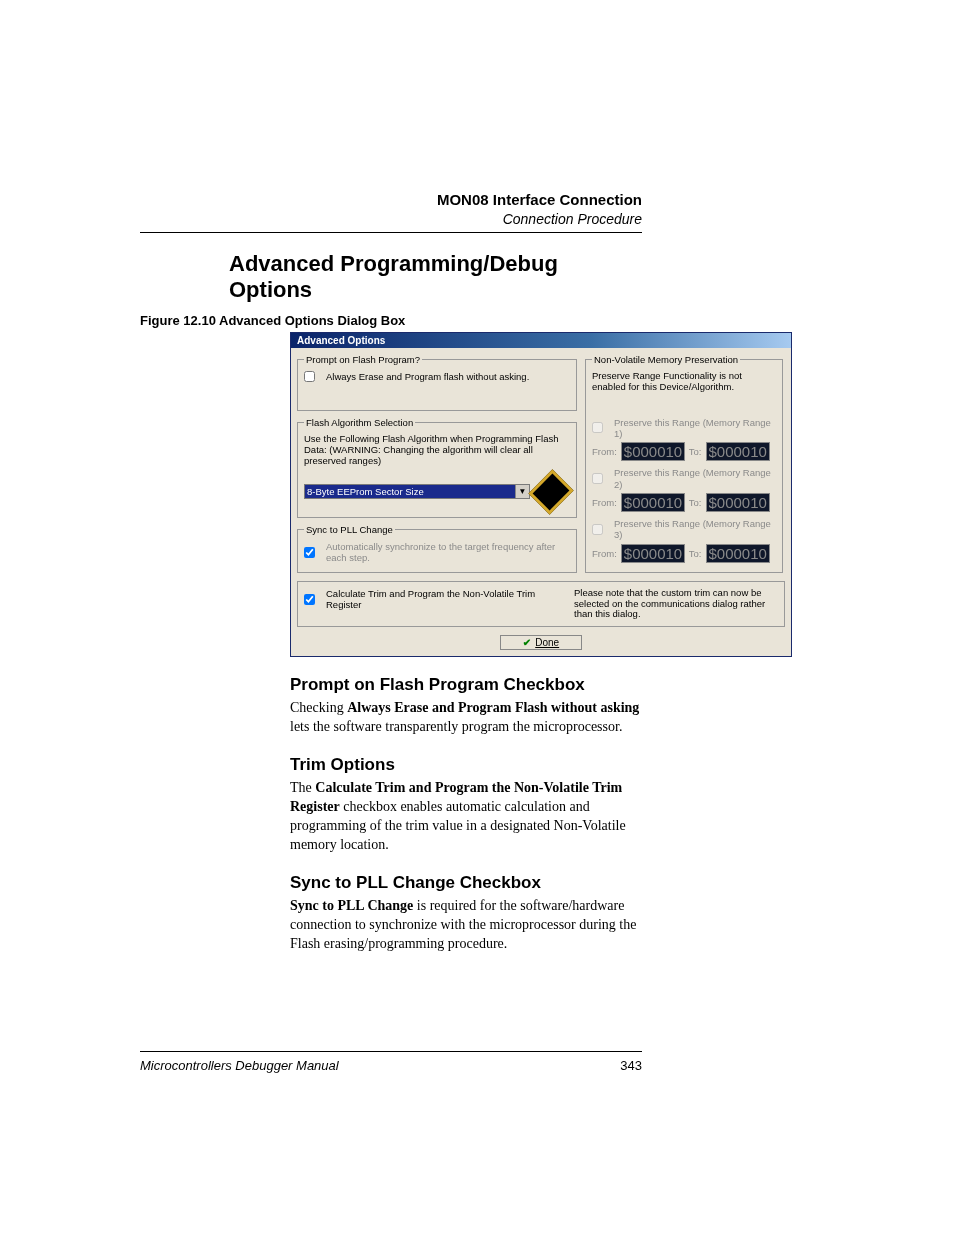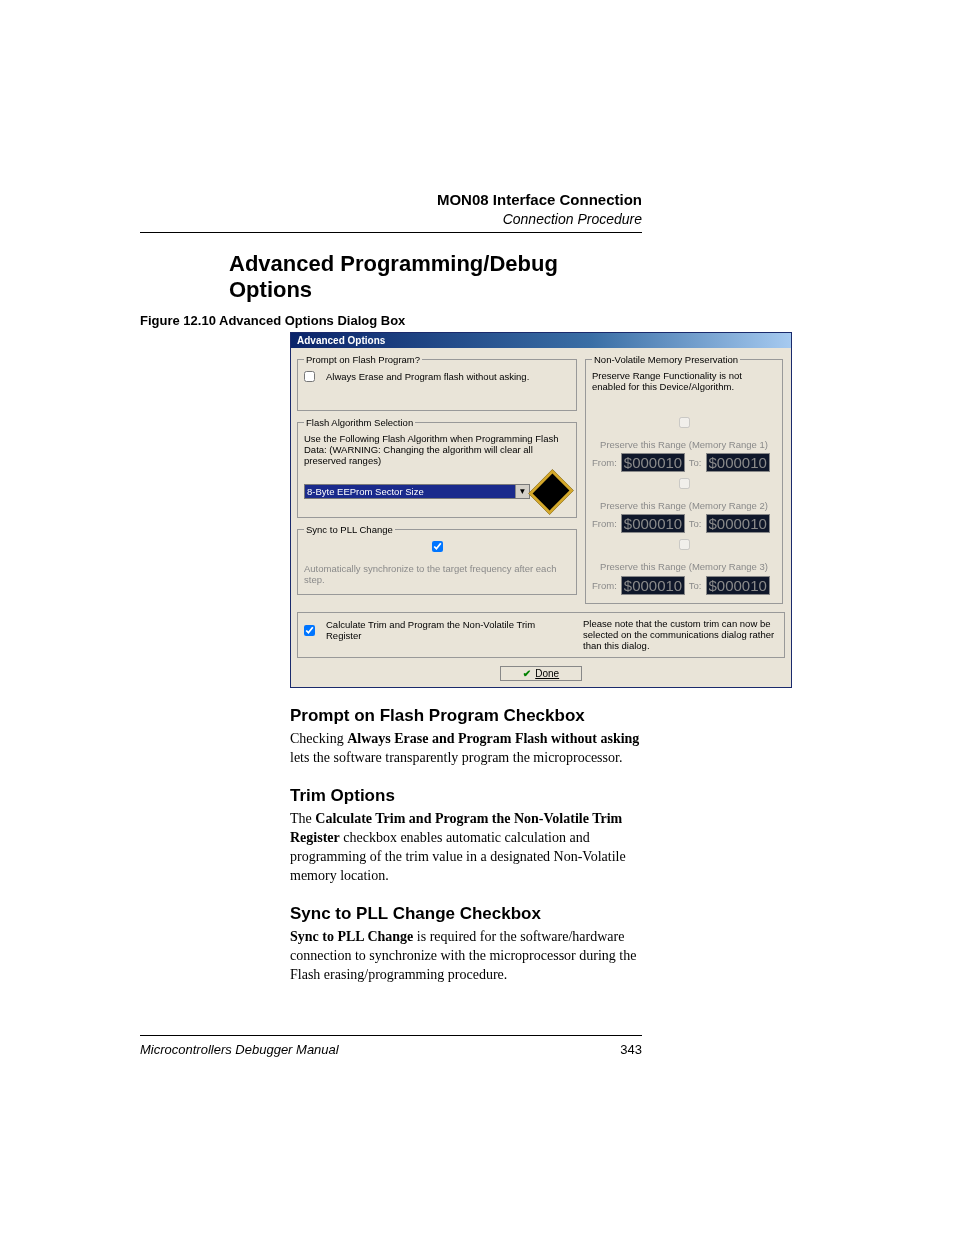--- a/index.html
+++ b/index.html
@@ -82,21 +82,21 @@
     padding: 0 2px;
     font-size: 9.5px;
   }
   .chk {
     display: flex;
     align-items: center;
     gap: 11px;
     line-height: 1.2;
   }
   .chk input { margin: 0; width: 11px; height: 11px; }
-  .txt-disabled { color: #8a8a8a; flex-direction: column; }
+  .txt-disabled { color: #8a8a8a; }
   .algo-row {
     display: flex;
     align-items: center;
     gap: 6px;
     margin-top: 8px;
   }
   .algo-select {
     flex: 1;
     background: #1a2a8c;
     color: #fff;
@@ -134,42 +134,42 @@
     background: #0f172a;
     color: #8a8a8a;
   }
   .bottom-area {
     border: 1px solid #999;
     margin-top: 8px;
     padding: 6px;
     display: flex; gap: 10px;
   }
   .bottom-left { width: 260px; }
-  .bottom-right { flex: 1; font-size: 9.5px; line-height: 1.15; margin-left: 9px; }
+  .bottom-right { flex: 1; font-size: 9.5px; line-height: 1.15; }
   .btn-row { text-align: center; margin-top: 8px; }
   .done-btn {
     display: inline-flex;
     align-items: center;
     gap: 4px;
     background: #e9e4d8;
     border: 1px solid #888;
     padding: 1px 22px;
     font-size: 10px;
   }
   .check-glyph { color: #008000; font-weight: bold; }
   h2.subhead {
     font-family: Arial, Helvetica, sans-serif;
     font-weight: bold;
     font-size: 17px;
     margin: 18px 0 4px 150px;
   }
   .body-para b { font-weight: bold; }
   .footer {
     position: absolute;
-    bottom: 178px;
+    bottom: 162px;
     left: 140px; right: 120px; text-align: right;
   }
   .hr-bottom {
     border: none;
     border-top: 1px solid #000;
     margin: 0 0 6px 0;
   }
   .footer-row {
     display: flex; justify-content: space-between;
     font-family: Arial, Helvetica, sans-serif;

